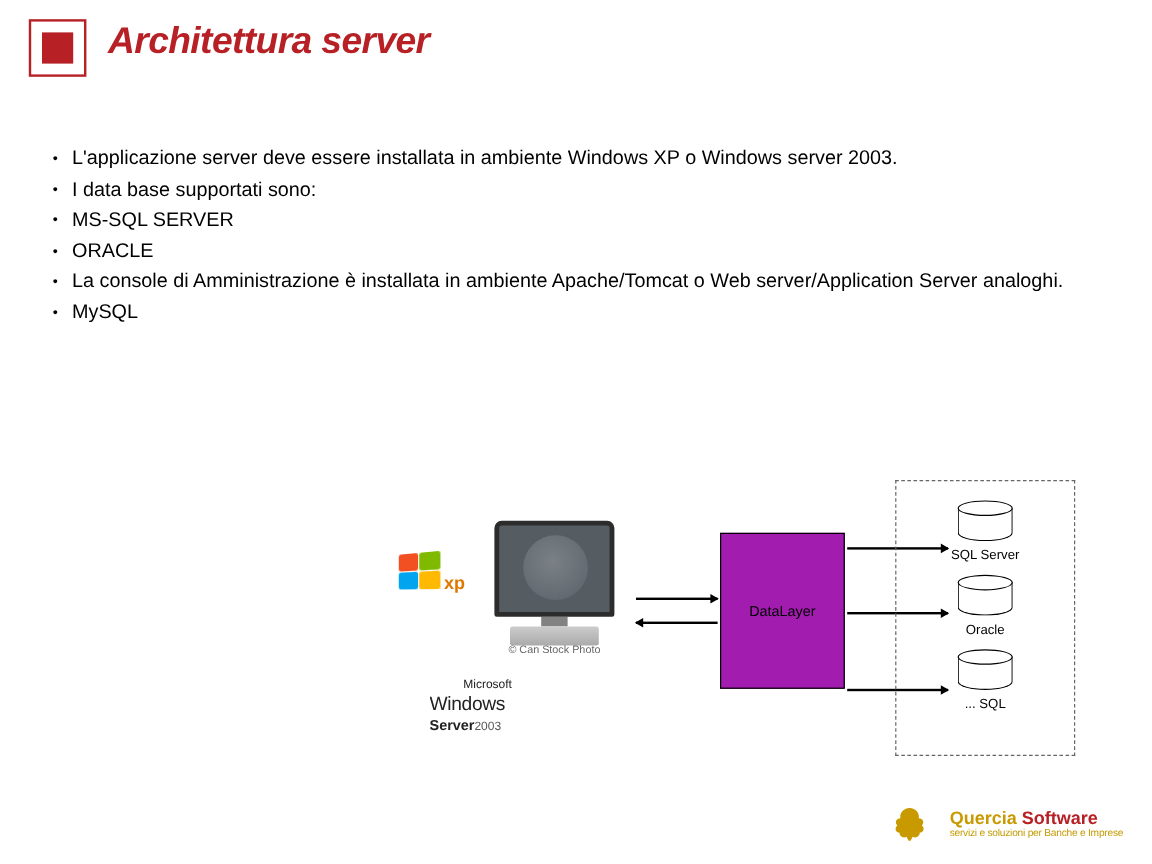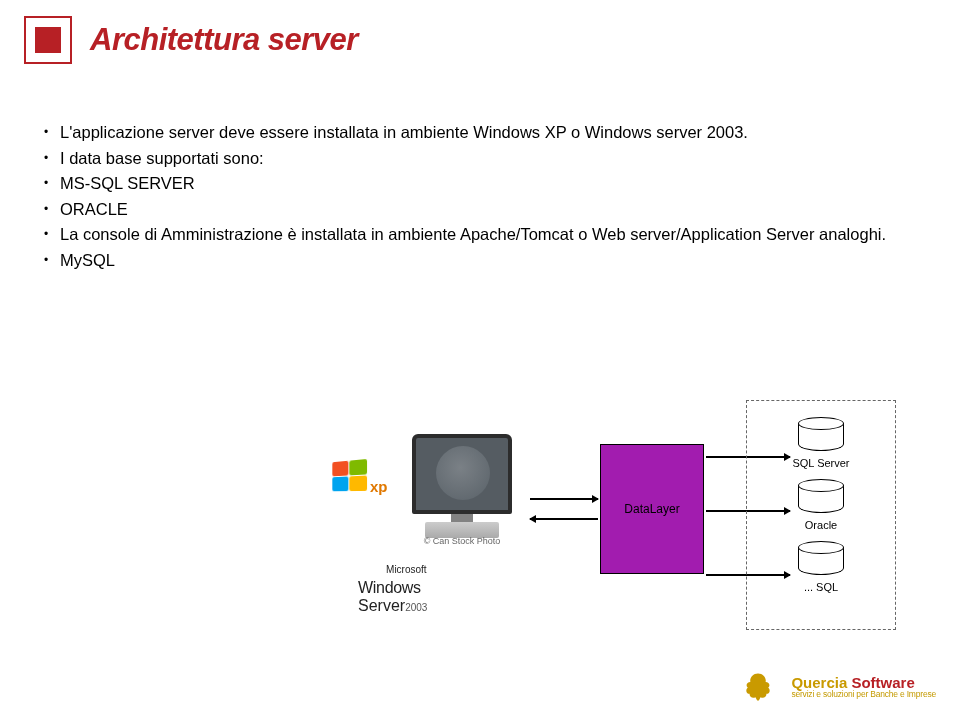--- a/index.html
+++ b/index.html
@@ -6,21 +6,21 @@
   body {
     width: 960px;
     height: 720px;
     background: #ffffff;
     font-family: Verdana, Arial, sans-serif;
     position: relative;
     overflow: hidden;
   }
   .header {
     display: flex;
-    align-items: center;
+    align-items: flex-start;
     padding: 16px 14px 0 24px;
   }
   .logo-icon {
     width: 48px;
     height: 48px;
     border: 2px solid #b72025;
     position: relative;
     margin-right: 18px;
     display: flex;
     align-items: center;
@@ -149,21 +149,21 @@
     display:inline-grid;
     grid-template-columns: 10px 10px;
     grid-template-rows: 8px 8px;
     gap:1px;
     transform: perspective(60px) rotateY(-10deg) skewY(-4deg);
     vertical-align: middle;
     margin-right: 4px;
   }
   .win-server-logo .t1 { font-size:10px; }
   .win-server-logo .t2 { font-size:16px; font-family:'Franklin Gothic Medium',Arial; letter-spacing:-0.3px; }
-  .win-server-logo .t3 { font-size:16px; font-weight:normal; font-family:'Franklin Gothic Medium',Arial; }
+  .win-server-logo .t3 { font-size:12px; font-weight:bold; font-family:'Franklin Gothic Medium',Arial; }
   .win-server-logo .t4 { font-size:10px; color:#555; }
   .datalayer-box {
     position: absolute;
     left: 300px;
     top: 44px;
     width: 104px;
     height: 130px;
     border: 1.5px solid #000;
     background: #a21caf;
     display:flex;

